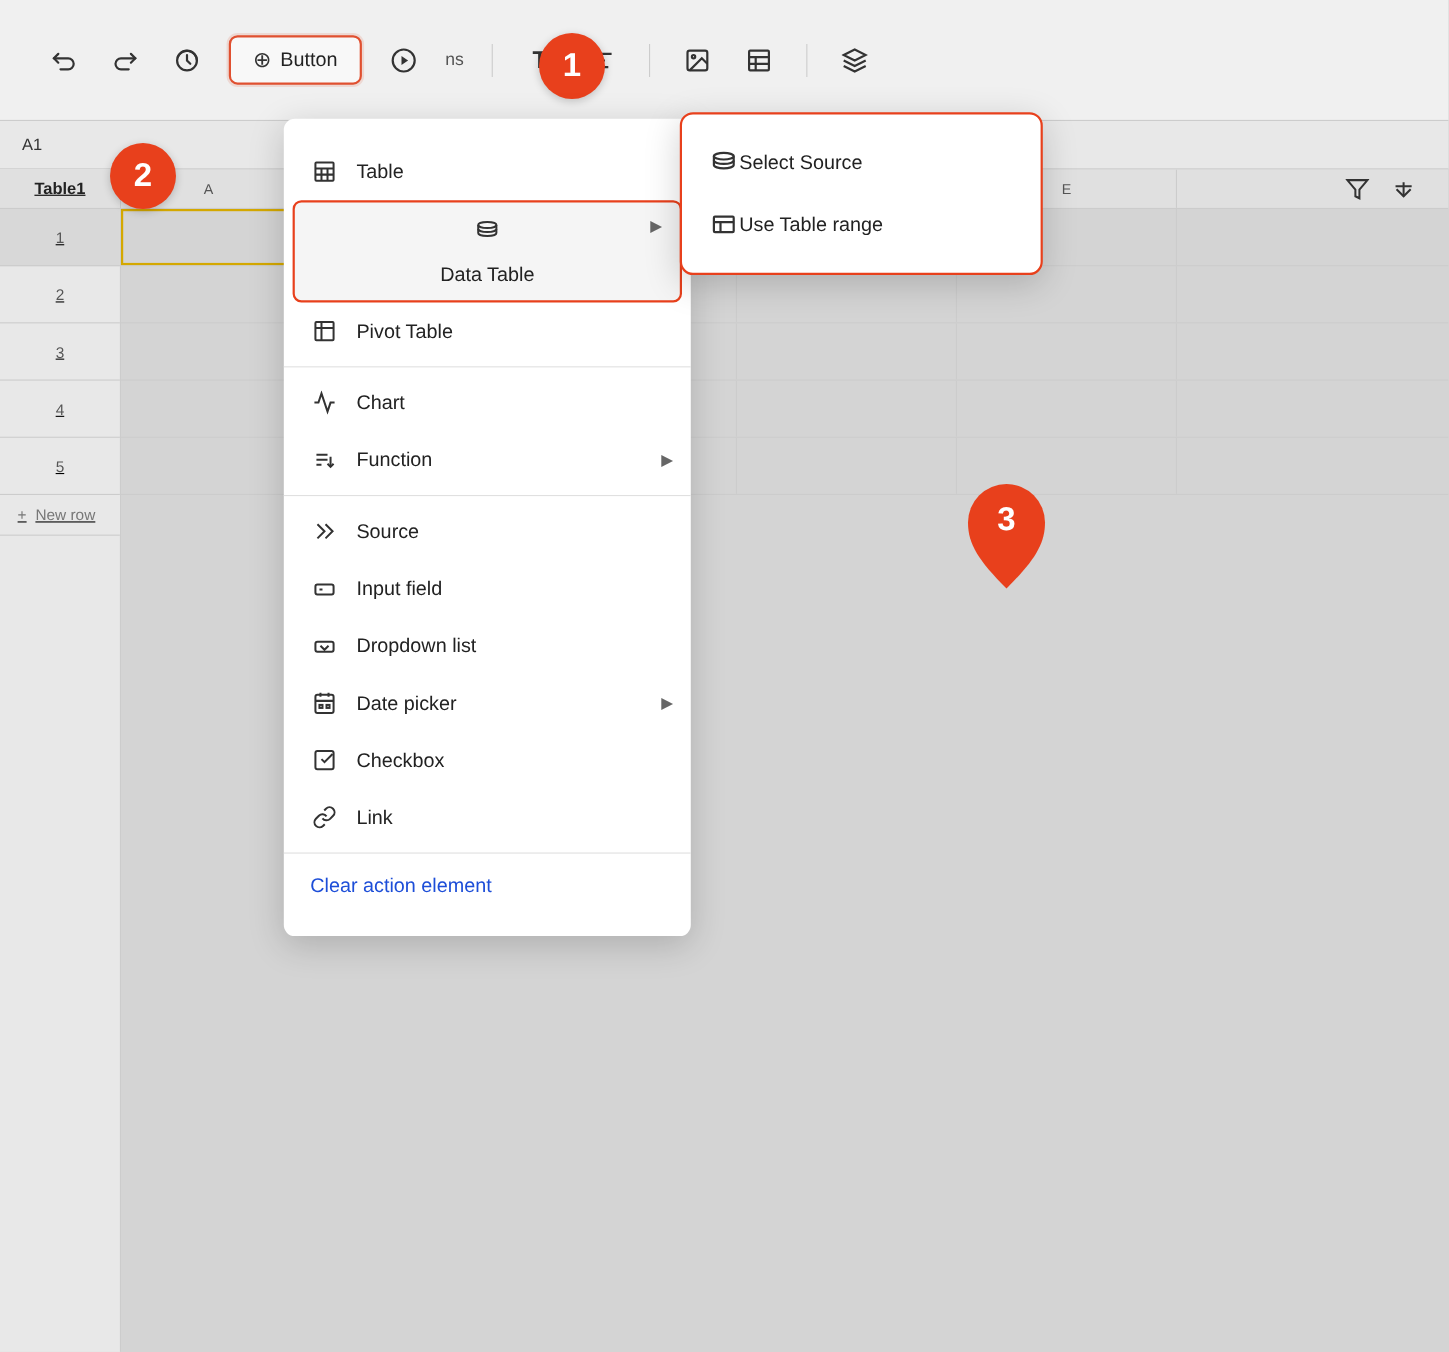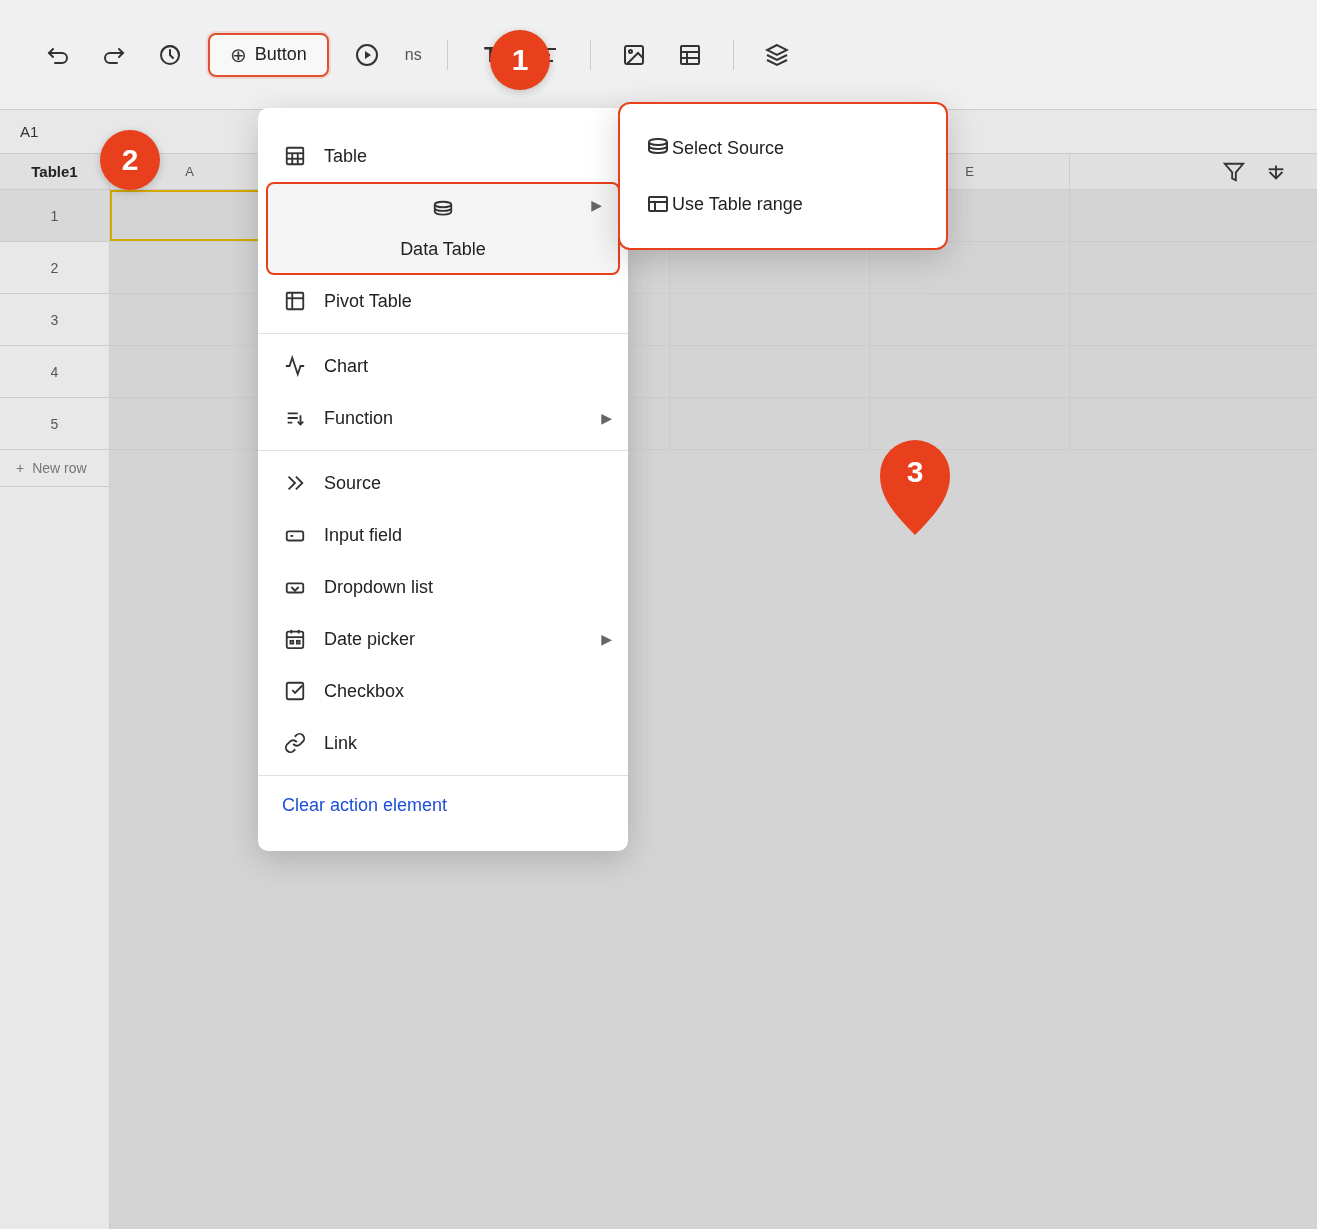--- a/index.html
+++ b/index.html
@@ -106,20 +106,21 @@
       display: flex;
       height: calc(1229px - 110px - 44px);
       position: relative;
     }
 
     
     .row-numbers {
       width: 110px;
       background: #e8e8e8;
       border-right: 1px solid #ccc;
+      text-decoration: underline;
     }
 
     .row-num-header {
       height: 36px;
       background: #e0e0e0;
       border-bottom: 1px solid #ccc;
       display: flex;
       align-items: center;
       justify-content: center;
       font-size: 13px;

